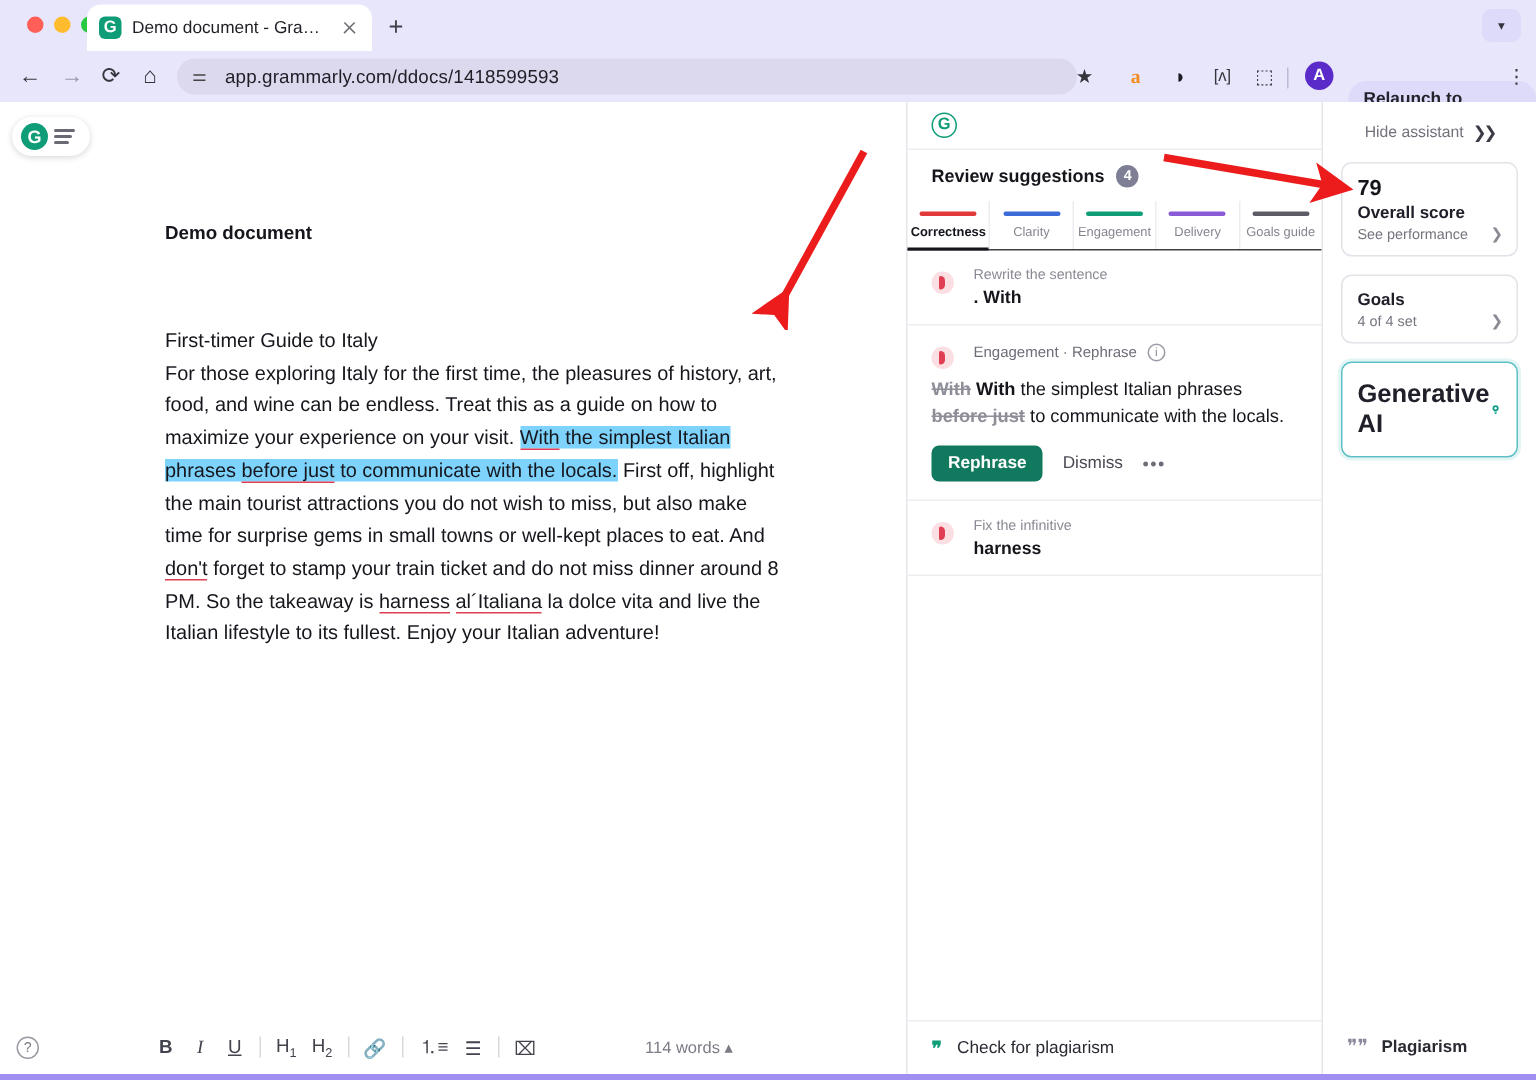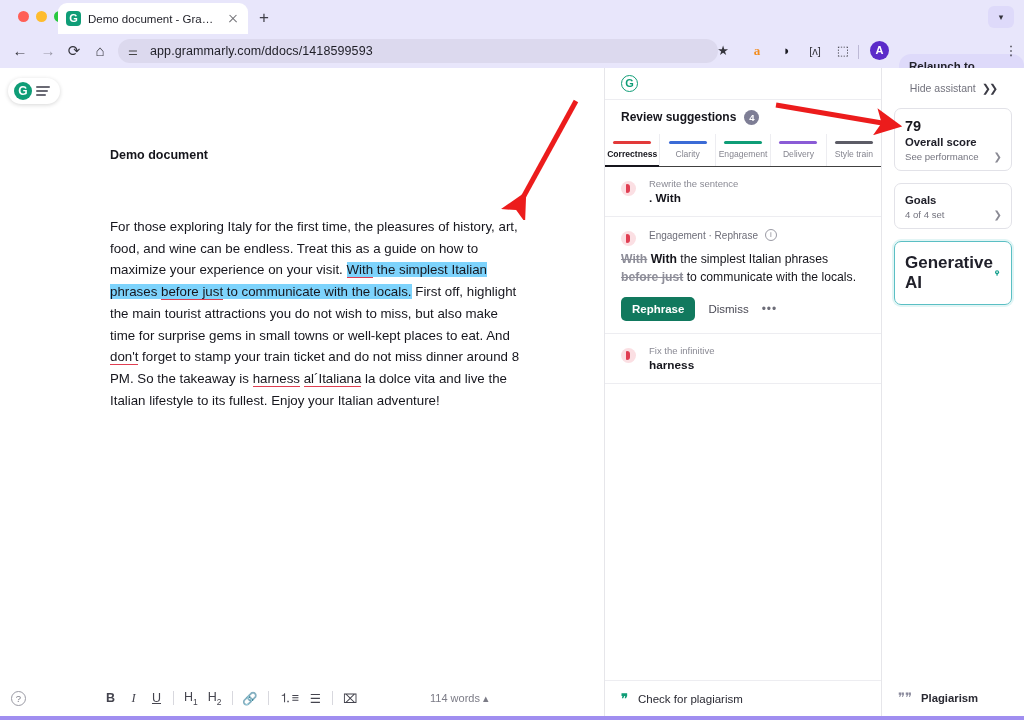--- a/index.html
+++ b/index.html
@@ -231,20 +231,21 @@
       <span class="burger">
           <i></i>
           <i></i>
           <i></i>
         </span>
     </div>
 
     <div class="doc-title">Demo document</div>
 
     <div class="doc-body">
+      <p>First-timer Guide to Italy</p>
       <p style="margin-top:0">
         <span>For those exploring Italy for the first time, the pleasures of history, art,</span>
         <span>food, and wine can be endless. Treat this as a guide on how to maximize</span>
         <span>your experience on your visit. </span><span class="hl"><span class="u-red">With</span><span> the simplest Italian phrases </span><span class="u-red">before just</span> <span>to communicate with the locals.</span></span><span> First off, highlight the main tourist</span>
         <span>attractions you do not wish to miss, but also make time for surprise gems</span>
         <span>in small towns or well-kept places to eat. And </span><span class="u-thin">don't</span><span> forget to stamp your</span>
         <span>train ticket and do not miss dinner around 8 PM. So the takeaway is</span>
         <span class="u-thin">harness</span> <span class="u-thin">al´Italiana</span><span> la dolce vita and live the Italian lifestyle to its fullest.</span>
         <span>Enjoy your Italian adventure!</span>
       </p>
@@ -292,21 +293,21 @@
       <div class="tabitem">
         <span class="tbar" style="background:#0f9d77"></span>
         <span class="tlabel">Engagement</span>
       </div>
       <div class="tabitem">
         <span class="tbar" style="background:#8a5bd6"></span>
         <span class="tlabel">Delivery</span>
       </div>
       <div class="tabitem">
         <span class="tbar" style="background:#5c5c66"></span>
-        <span class="tlabel">Style train</span>
+        <span class="tlabel">Goals guide</span>
       </div>
     </div>
 
     <div class="card">
       <span class="dot"></span>
       <div class="c-cat">Rewrite the sentence</div>
       <div class="c-txt">. With</div>
     </div>
 
     <div class="card-open">

